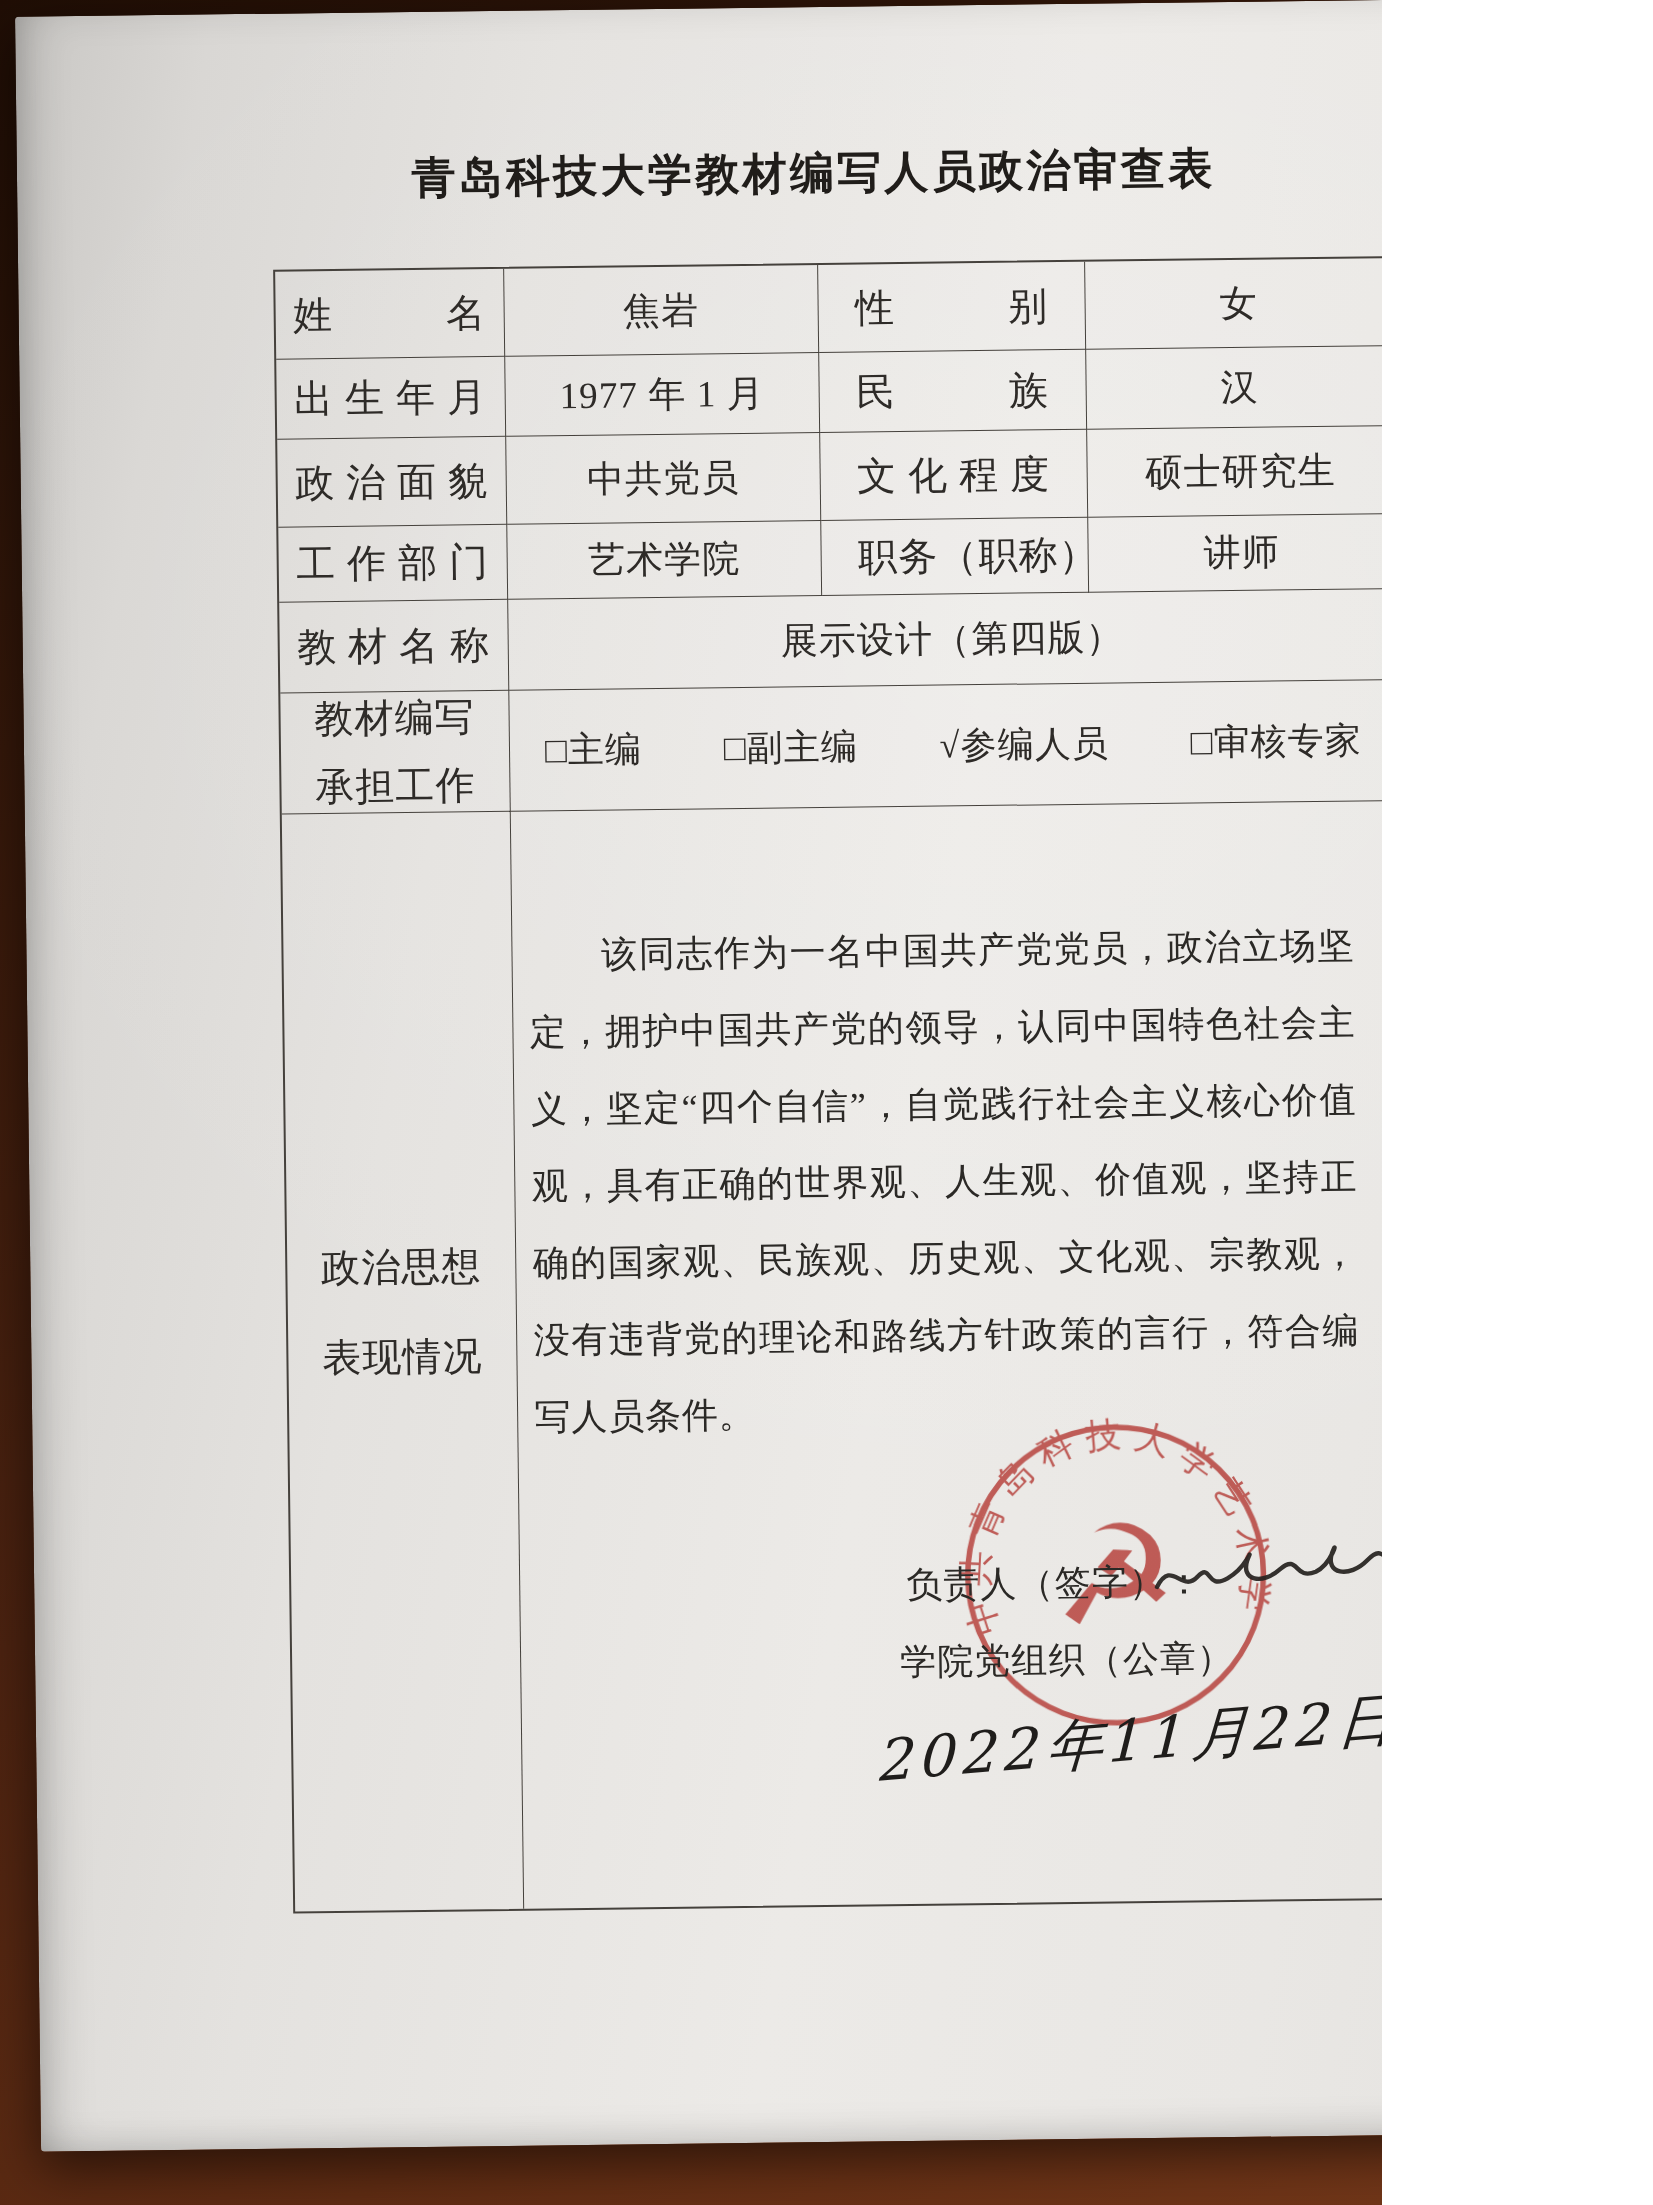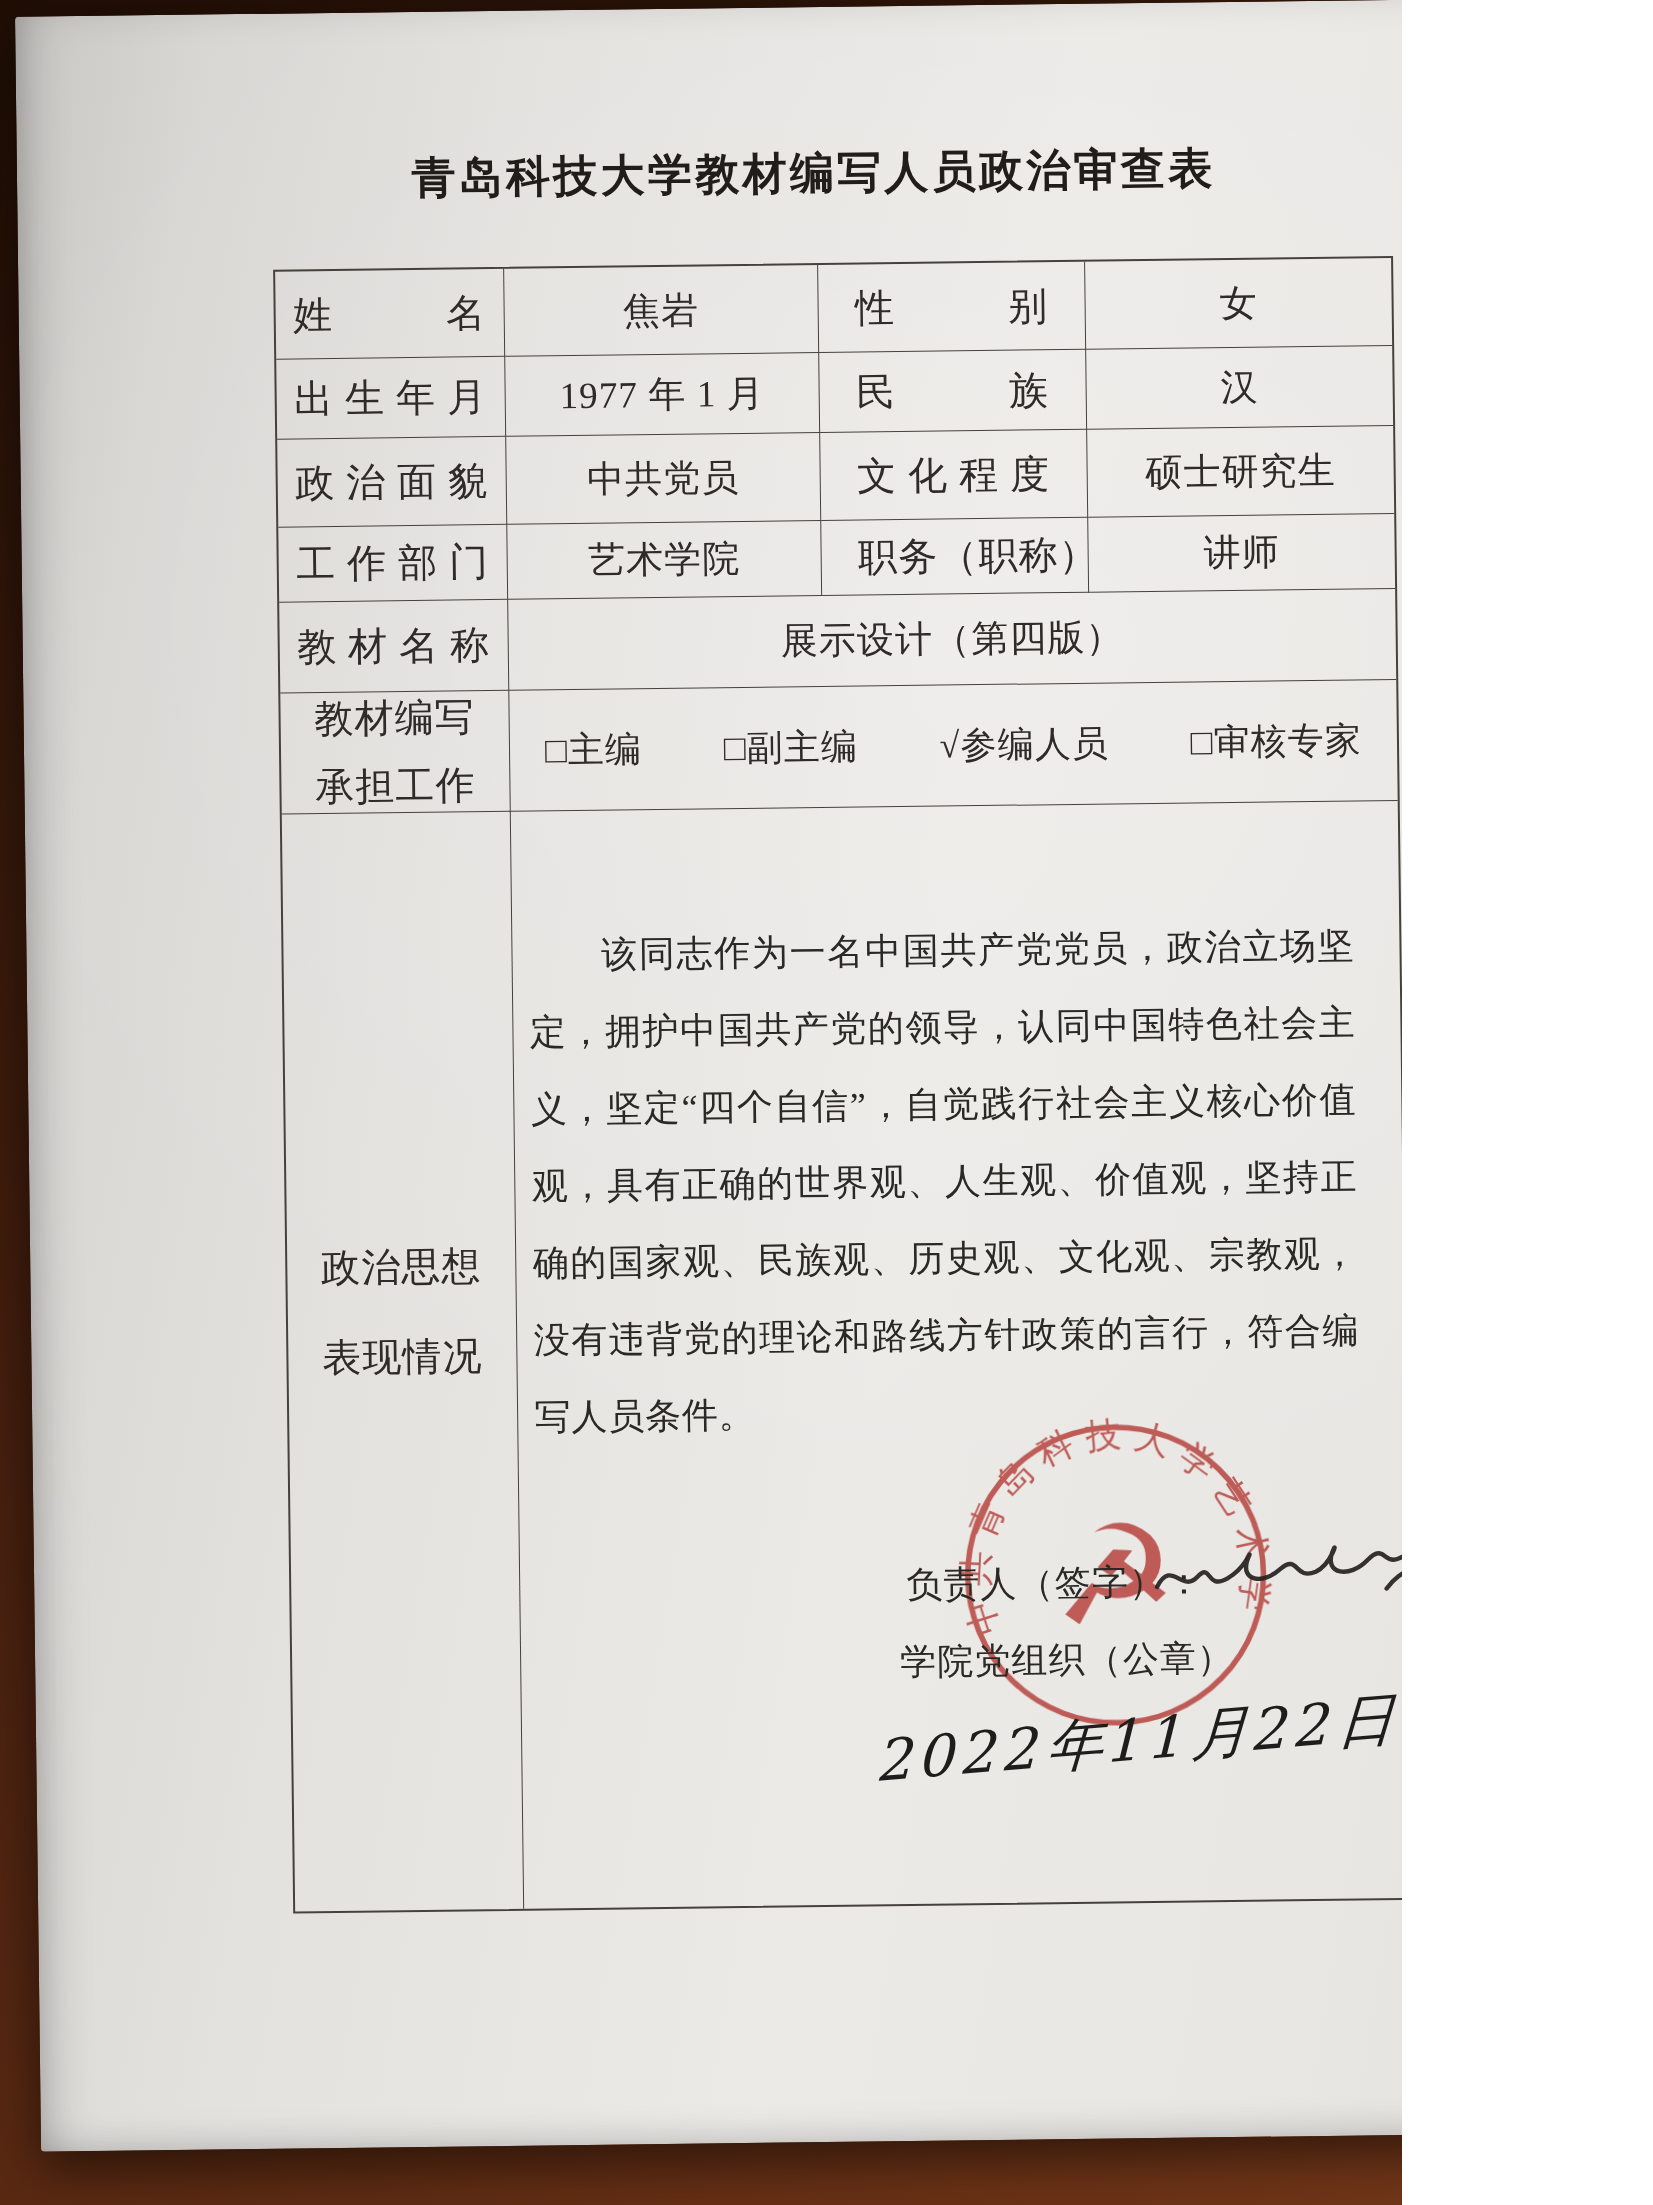--- a/index.html
+++ b/index.html
@@ -3,21 +3,21 @@
 <meta charset="utf-8">
 <style>
   :root{
     --line:#45413c;
     --ink:#2e2b28;
   }
   html,body{margin:0;padding:0;}
   body{width:1654px;height:2205px;overflow:hidden;
        font-family:"Liberation Serif","DejaVu Serif",serif;}
   #stage{position:relative;width:1382px;height:2205px;overflow:hidden;
-         background:linear-gradient(150deg,#200e05 0%,#35180a 25%,#4b2210 55%,#5f2c13 80%,#6f3518 100%);padding-left:20px;}
+         background:linear-gradient(150deg,#200e05 0%,#35180a 25%,#4b2210 55%,#5f2c13 80%,#6f3518 100%);}
   .desk-sheen{position:absolute;inset:0;
 ns         background:radial-gradient(992px 662px at 85% 95%, rgba(160,90,40,.25), transparent 70%);}
   .paper{position:absolute;left:27.6px;top:6.6px;width:1593px;height:2135px;
          transform:rotate(-0.7deg);border-radius:3.9px;
          background:
            radial-gradient(1433px 1213px at 62% 30%, rgba(255,255,255,.18), transparent 75%),
            linear-gradient(100deg,#c9c7c4 0%,#d9d7d4 10%,#e4e2df 28%,#eceae7 55%,#e9e7e4 80%,#e4e2df 100%);
          box-shadow:0 16.5px 50px rgba(0,0,0,.55), inset 25px 0 50px -22px rgba(0,0,0,.28), inset 0 -19.3px 44px -22px rgba(0,0,0,.18);}
   .title{position:absolute;left:0;top:137px;width:100%;margin:0;text-align:center;
          font-family:"Liberation Sans","DejaVu Sans",sans-serif;

